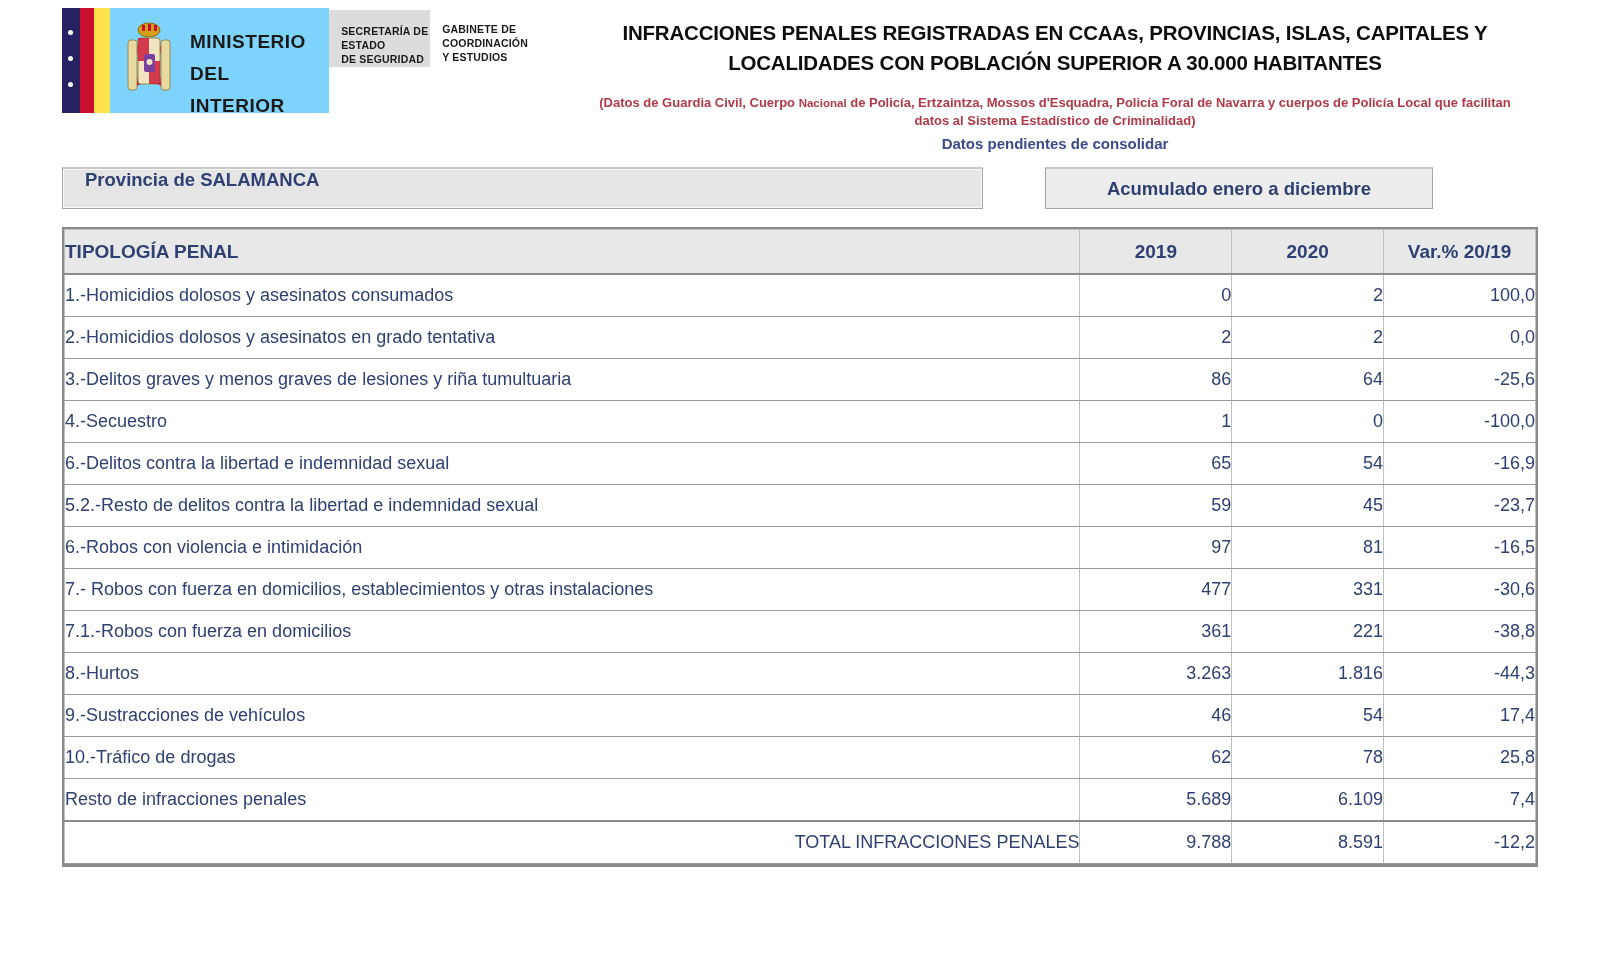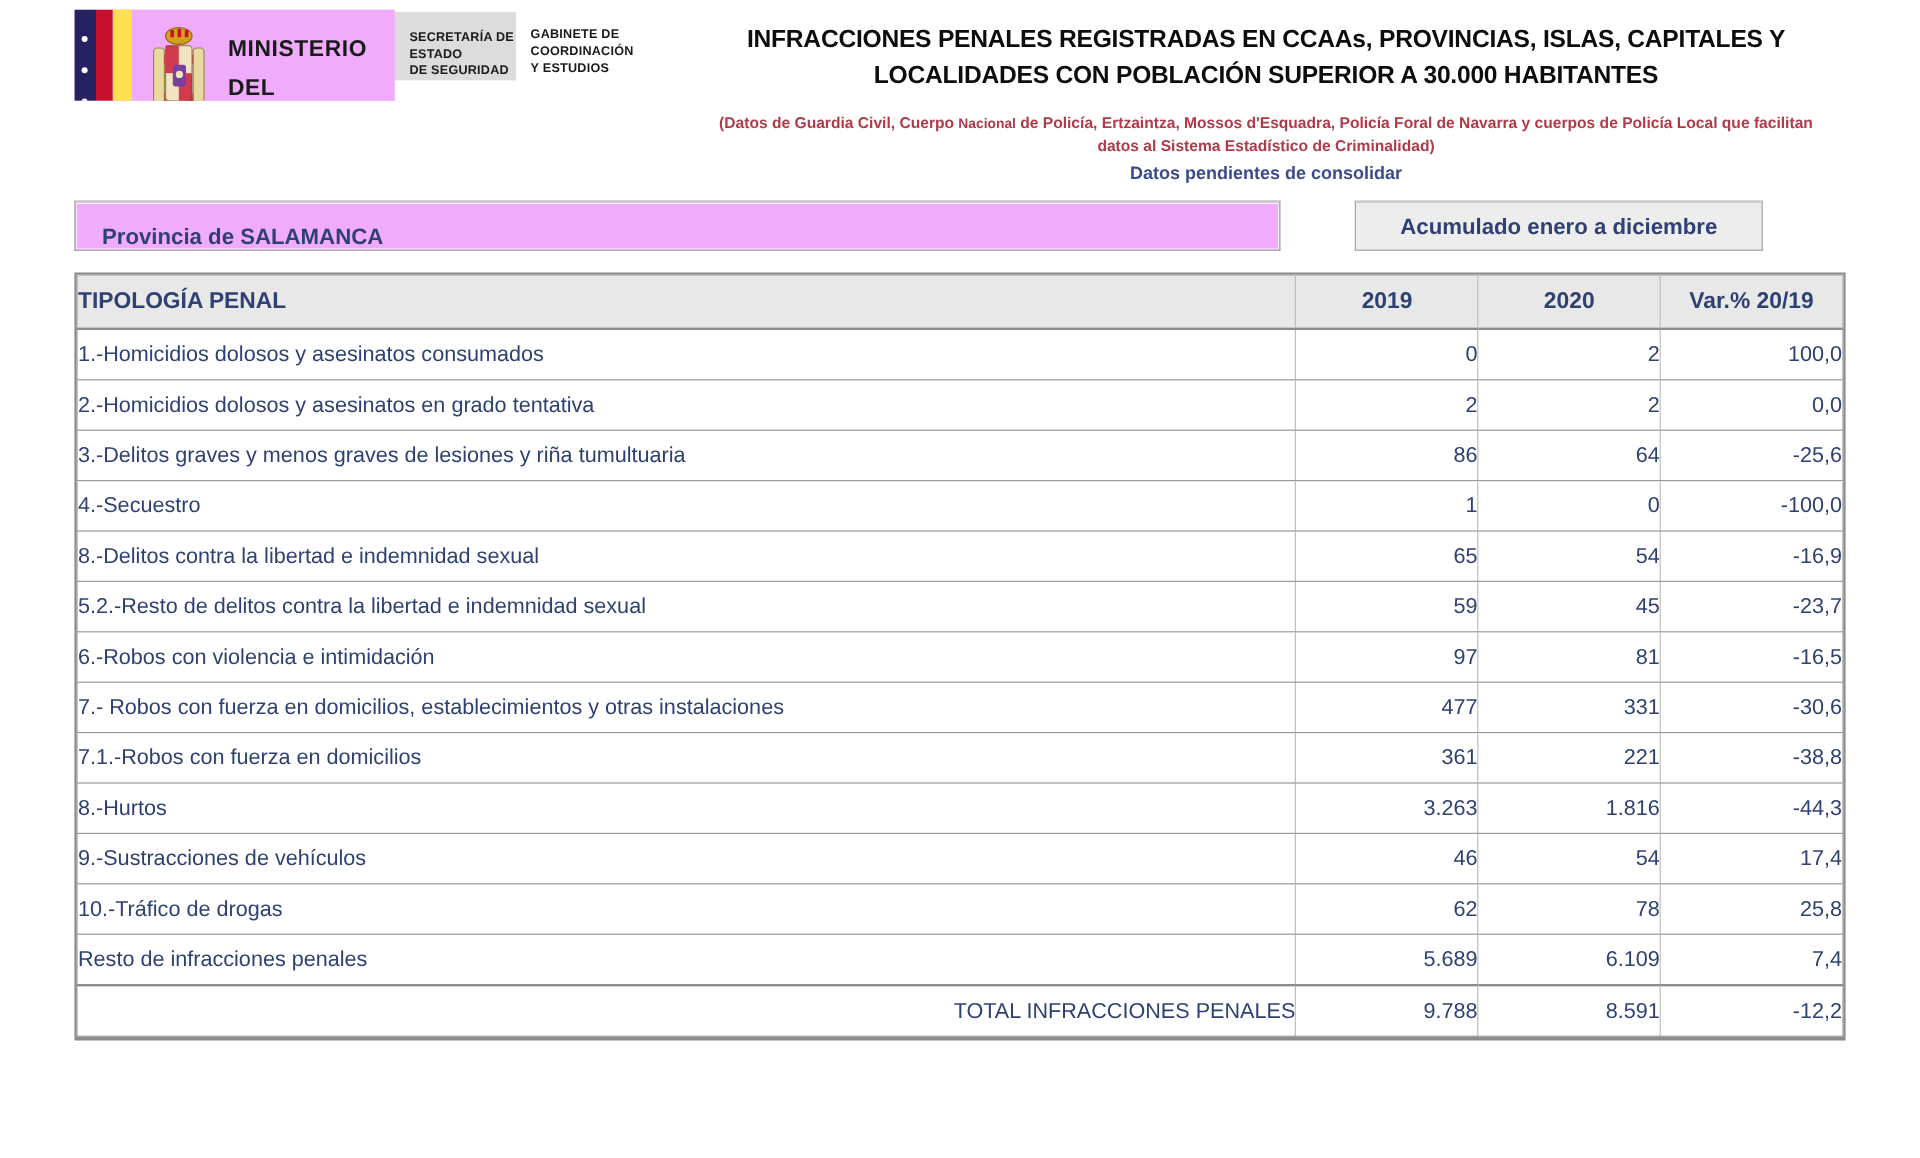--- a/index.html
+++ b/index.html
@@ -29,22 +29,22 @@
     min-width: 550px;
     padding-left: 62px;
     box-sizing: border-box;
     display: flex;
     align-items: stretch;
     height: 108px;
   }
 
   .flag-logo {
     width: 300px;
-    height: 76px;
-    background: #f0abfc;
+    height: 105px;
+    background: #7dd3fc;
     position: relative;
     display: flex;
     align-items: center;
     overflow: hidden;
   }
   .flag-left-bar {
     position: absolute;
     left: 0; top: 0; bottom: 0;
     width: 48px;
     display: flex;
@@ -152,39 +152,39 @@
 
   
   .bars-row {
     display: flex;
     align-items: center;
     margin-top: 12px;
     padding: 0 62px 0 62px;
     gap: 0;
   }
   .province-box {
-    width: 1005px;
+    width: 921px;
     height: 42px;
-    background: #f0abfc;
+    background: #e5e5e5;
     border: 1px solid #A6A6A6;
     border-top: 2px solid #C9C9C9;
     display: flex;
-    align-items: flex-end;
+    align-items: flex-start;
     box-shadow: inset 0 0 0 1px #F7F7F7;
     box-sizing: border-box;
   }
   .province-box span {
     padding-left: 22px;
     font-size: 18.5px;
     font-weight: bold;
     color: #2E4172;
   }
   .acum-spacer { width: 62px; }
   .acum-box {
-    width: 340px;
+    width: 388px;
     height: 42px;
     background: #EDEDED;
     border: 1px solid #A6A6A6;
     border-top: 2px solid #C9C9C9;
     display: flex;
     align-items: center;
     justify-content: center;
     box-sizing: border-box;
   }
   .acum-box span {
@@ -353,21 +353,21 @@
           <td class="num">64</td>
           <td class="num">-25,6</td>
         </tr>
         <tr>
           <td class="lbl">4.-Secuestro</td>
           <td class="num">1</td>
           <td class="num">0</td>
           <td class="num">-100,0</td>
         </tr>
         <tr>
-          <td class="lbl">8.-Delitos contra la libertad e indemnidad sexual</td>
+          <td class="lbl">6.-Delitos contra la libertad e indemnidad sexual</td>
           <td class="num">65</td>
           <td class="num">54</td>
           <td class="num">-16,9</td>
         </tr>
         <tr>
           <td class="lbl">5.2.-Resto de delitos contra la libertad e indemnidad sexual</td>
           <td class="num">59</td>
           <td class="num">45</td>
           <td class="num">-23,7</td>
         </tr>

